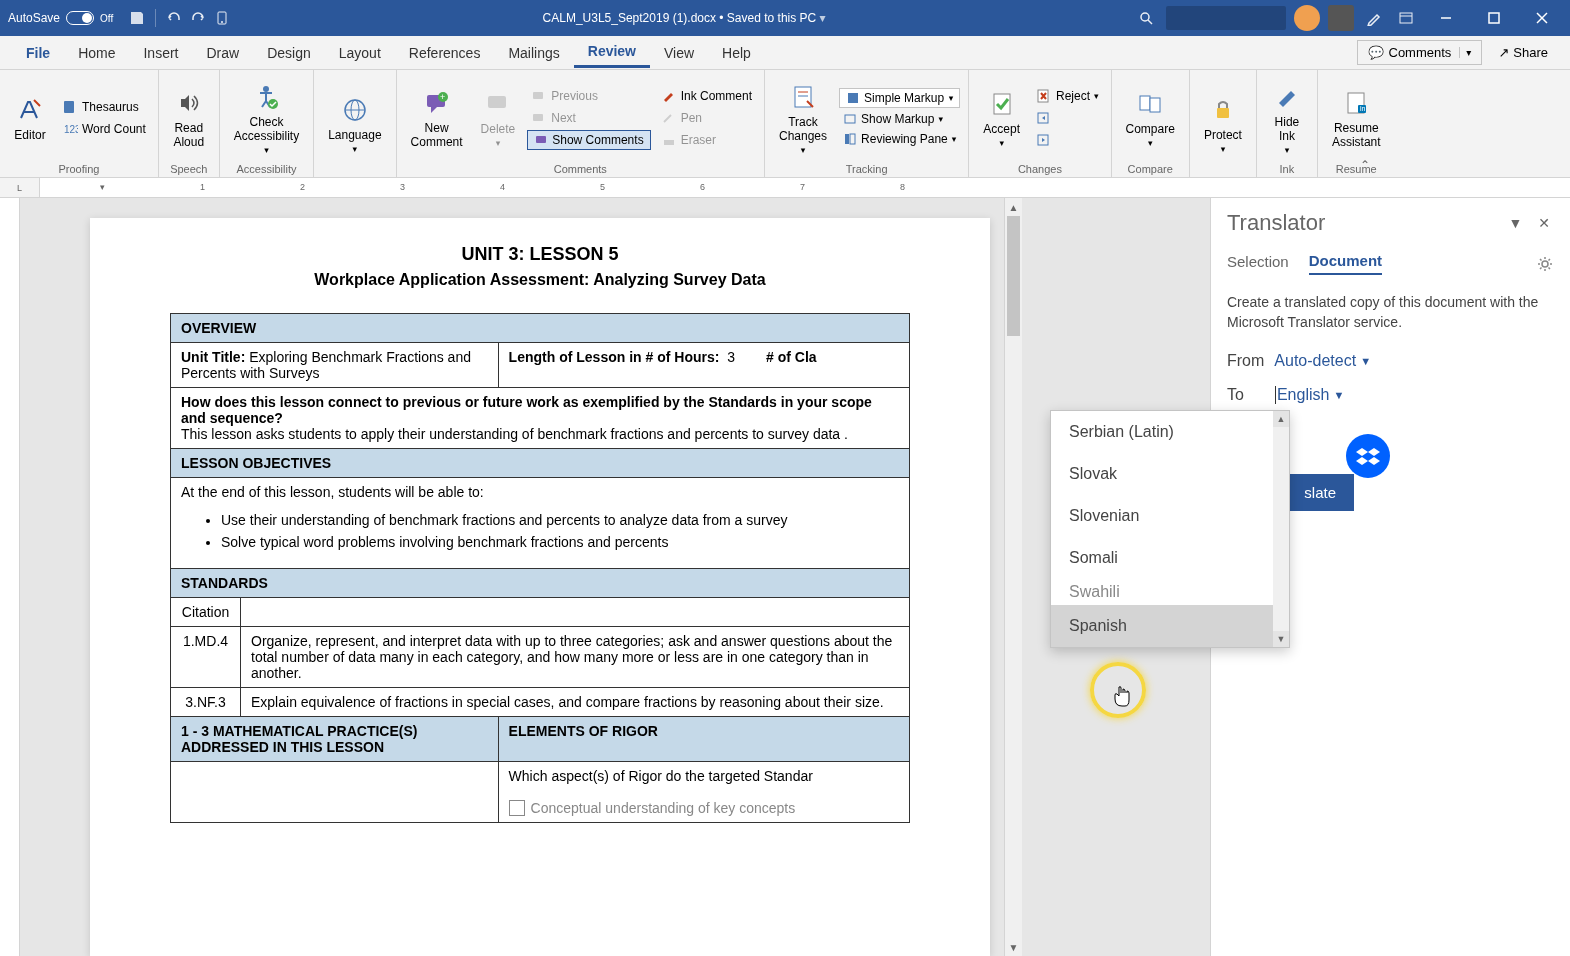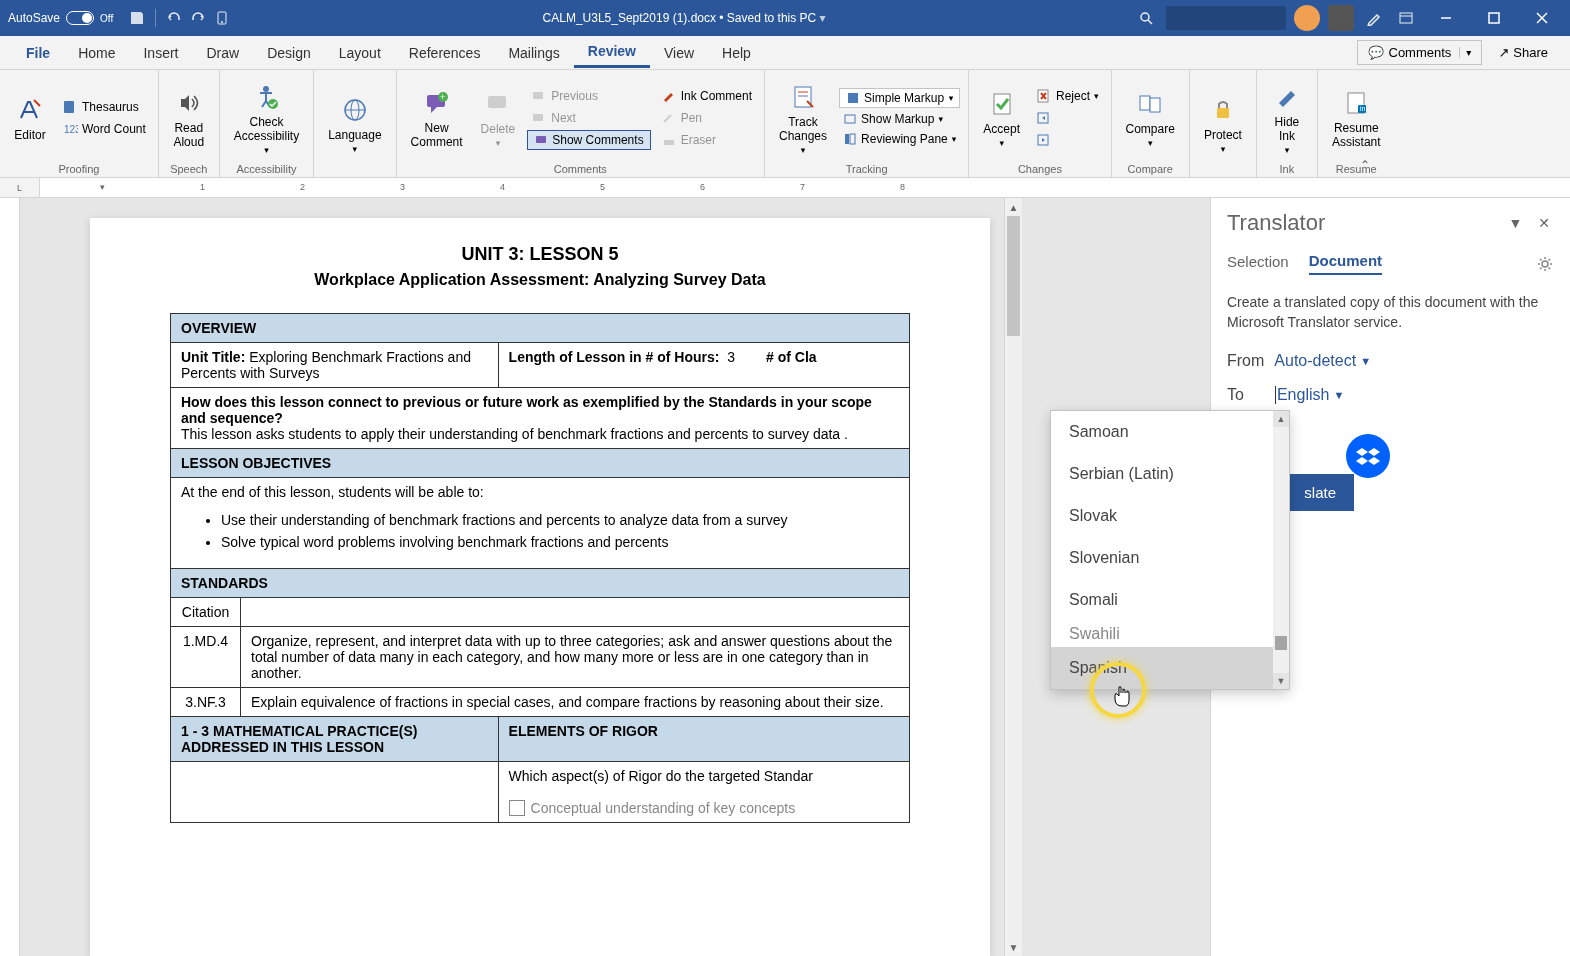--- a/index.html
+++ b/index.html
@@ -612,21 +612,20 @@
     <div style="display:flex; gap:8px; margin-top:10px;">
       <div class="checkbox-stub"></div>
     </div>
   </div>
 </div>
 
 <button class="translate-btn">slate</button>
 
 <div class="lang-dropdown">
   <div class="lang-list">
-    <div class="lang-item">Samoan</div>
     <div class="lang-item">Serbian (Latin)</div>
     <div class="lang-item">Slovak</div>
     <div class="lang-item">Slovenian</div>
     <div class="lang-item">Somali</div>
     <div class="lang-item partial">Swahili</div>
     <div class="lang-item hover">Spanish</div>
     <div class="dd-scroll">
       <div class="dd-scroll-arrow">▲</div>
       <div class="dd-scroll-thumb"></div>
       <div class="dd-scroll-arrow" style="position:absolute; bottom:0; left:0; right:0;">▼</div>

